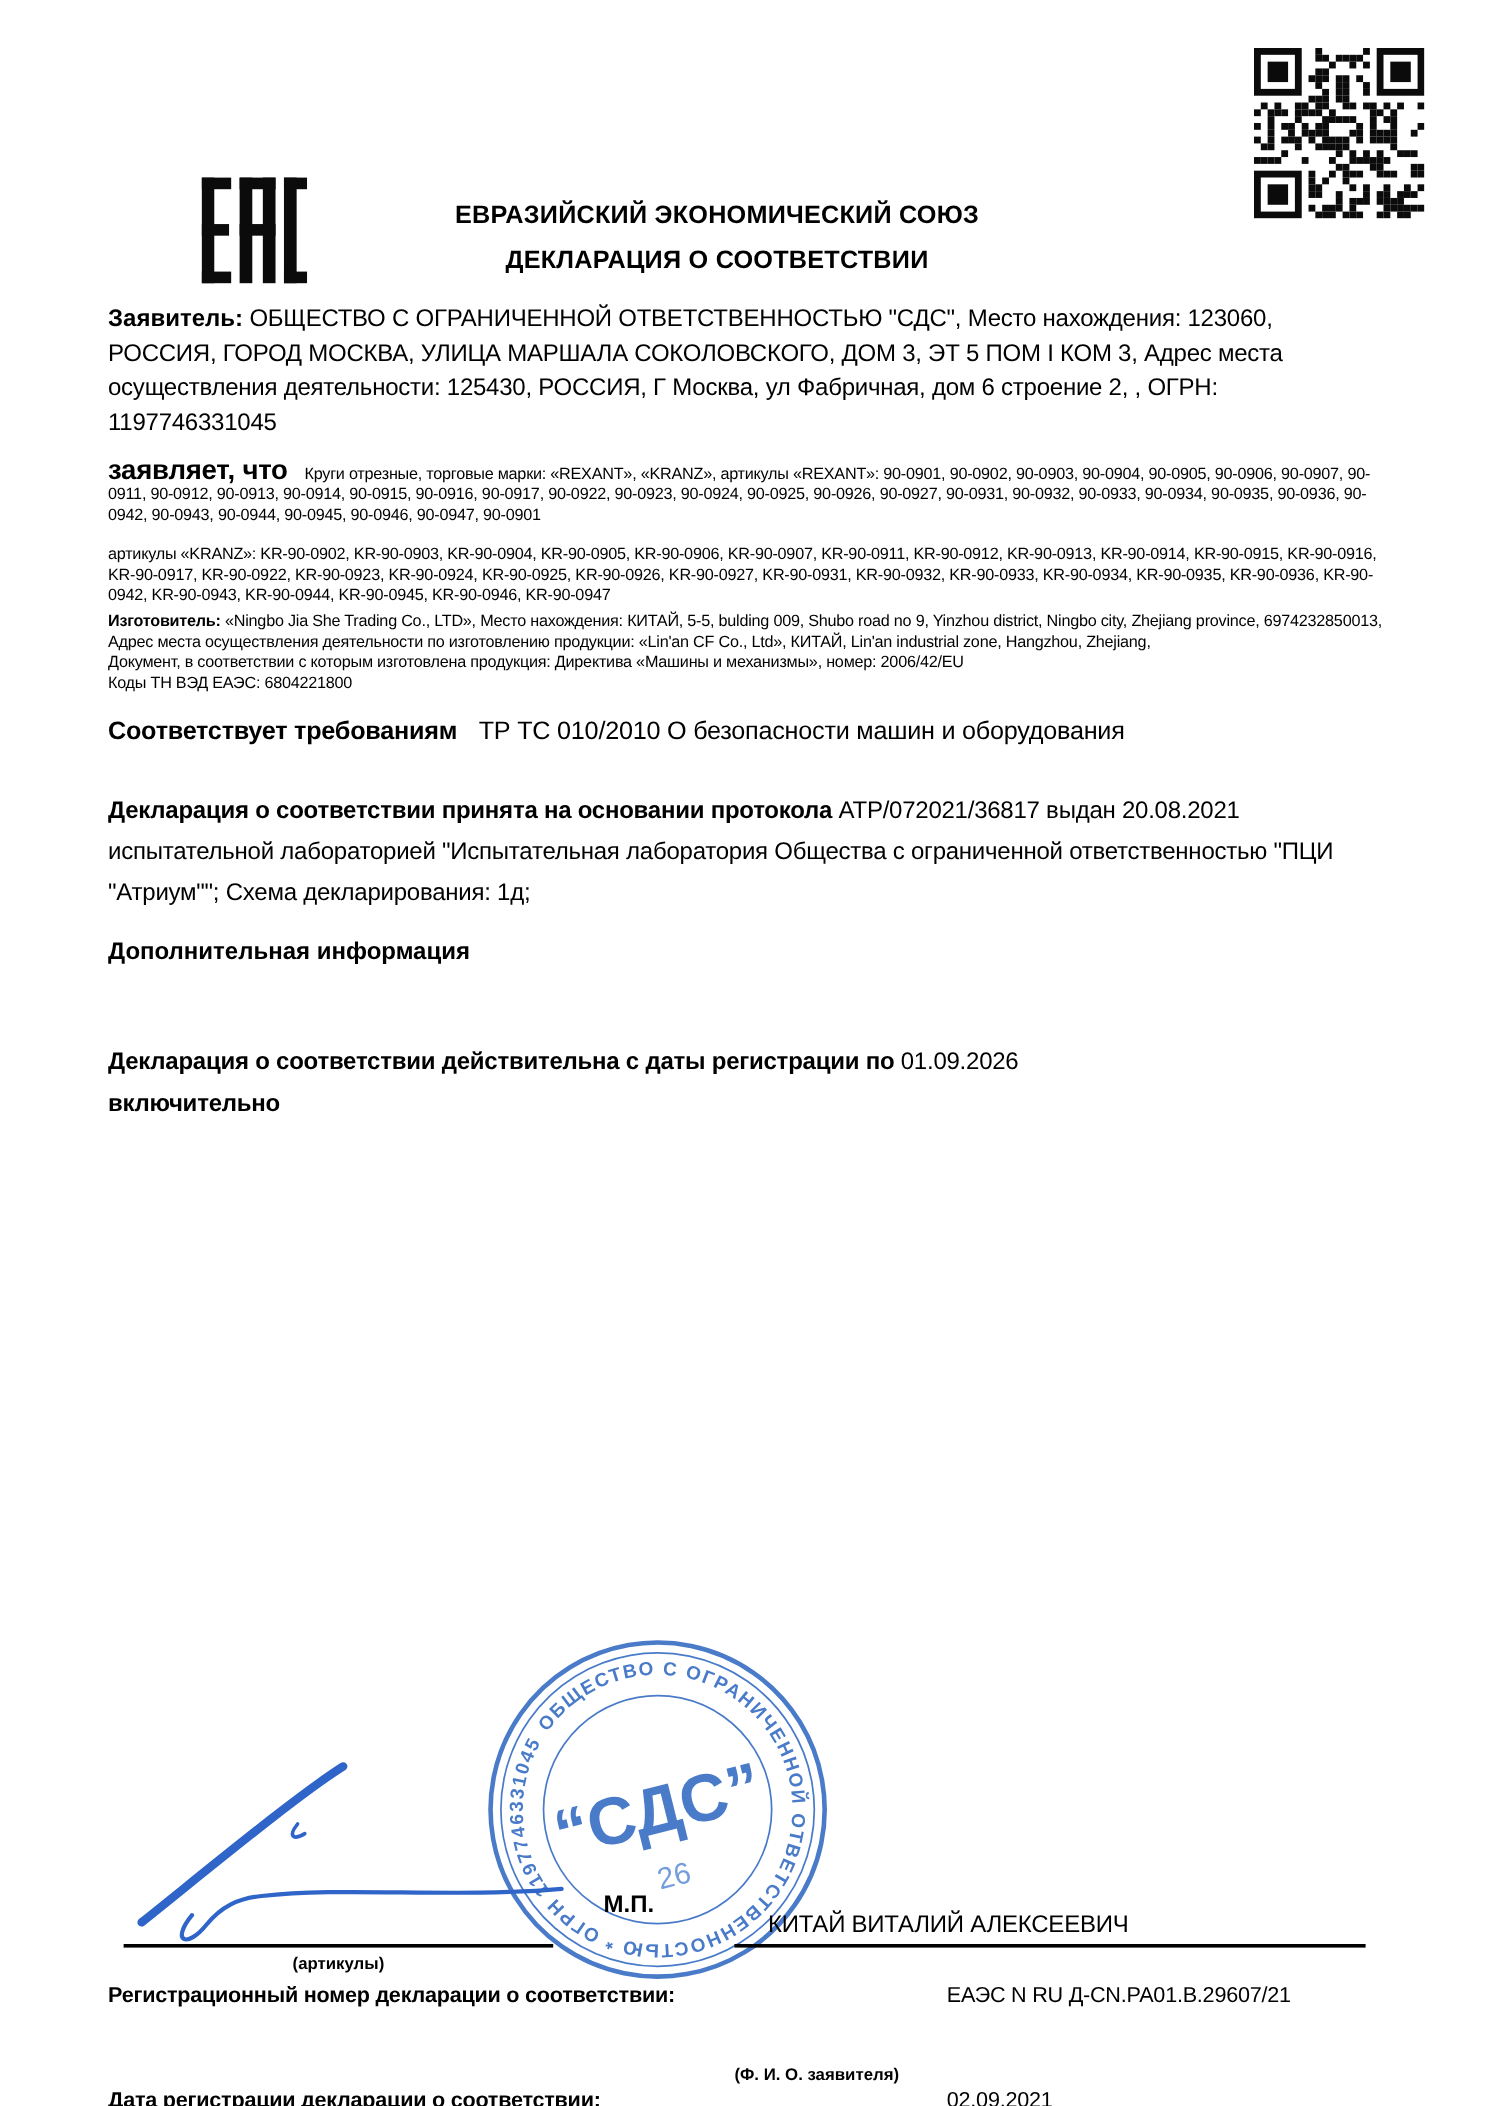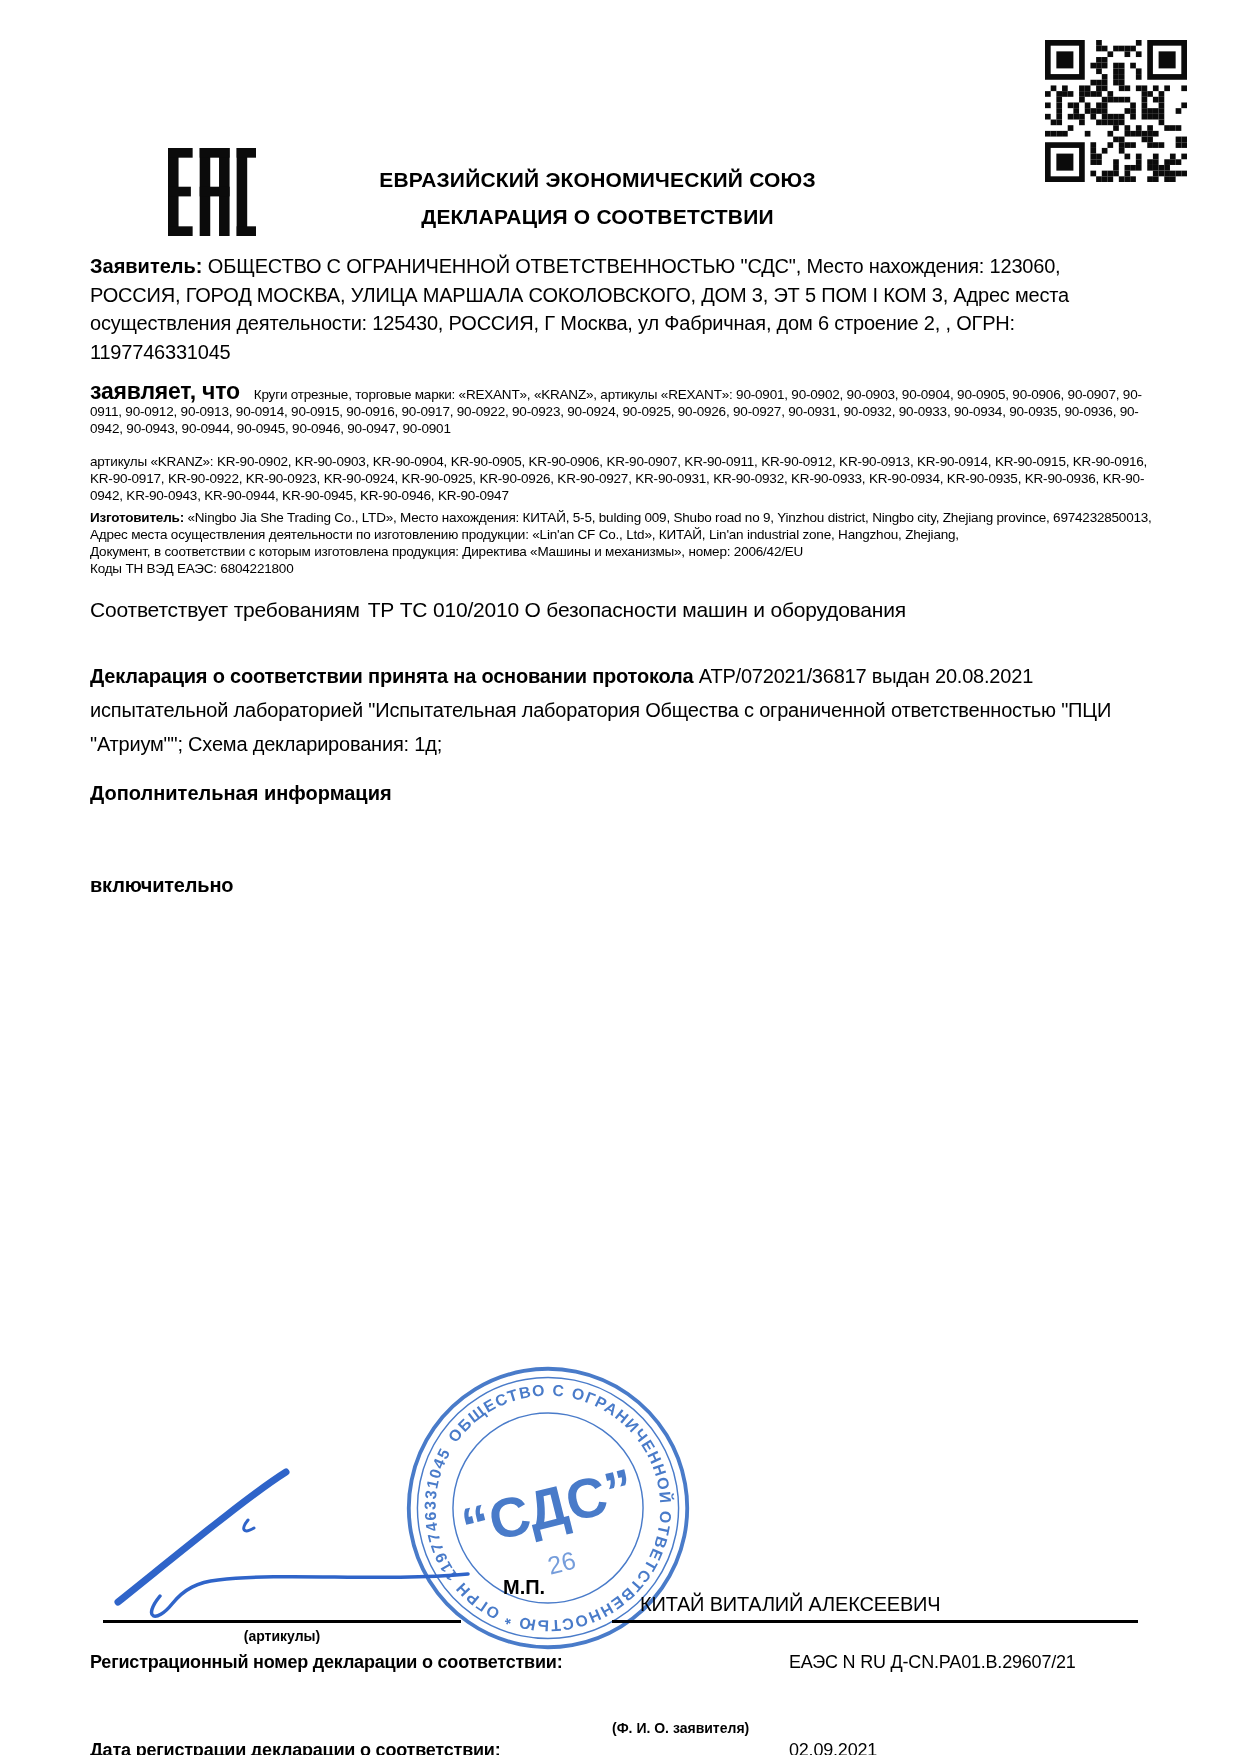--- a/index.html
+++ b/index.html
@@ -17,21 +17,21 @@
   .content{position:absolute;left:90px;top:252px;width:1064px;}
   .big{font-size:20px;line-height:28.5px;letter-spacing:-0.2px;}
   .big b{letter-spacing:0;}
   .small{font-size:13.5px;line-height:17px;letter-spacing:-0.2px;}
   .p-lice{margin-top:13px;}
   .declares{margin-top:17px;}
   .declares .lbl{font-size:23px;font-weight:bold;margin-right:14px;}
   .kranz{margin-top:16px;}
   .manu{margin-top:5px;}
   .comply{margin-top:21px;font-size:21px;letter-spacing:-0.2px;}
-  .comply .lbl{font-weight:normal;margin-right:8px;}
+  .comply .lbl{font-weight:bold;margin-right:18px;}
   .basis{margin-top:37px;font-size:20px;line-height:34px;letter-spacing:-0.2px;}
   .addinfo{margin-top:21px;font-size:20px;font-weight:bold;}
   .validity{margin-top:63px;font-size:20px;line-height:35px;letter-spacing:-0.2px;}
 
   
   .stamp{position:absolute;left:404px;top:1364px;width:288px;height:288px;opacity:0.92;}
   .signature{position:absolute;left:98px;top:1424px;width:380px;height:195px;}
   .mp{position:absolute;left:503px;top:1576px;font-size:20px;font-weight:bold;}
   .name{position:absolute;left:640px;top:1593px;font-size:20px;letter-spacing:-0.2px;}
   .sign-line{position:absolute;left:103px;top:1620px;width:358px;border-top:3px solid #000;}
@@ -314,20 +314,24 @@
     </div>
 
     <div class="basis">
       <b>Декларация о соответствии принята на основании протокола</b>
       <span>АТР/072021/36817 выдан 20.08.2021  испытательной лабораторией "Испытательная лаборатория Общества с ограниченной ответственностью "ПЦИ "Атриум""; Схема декларирования: 1д;</span>
     </div>
 
     <div class="addinfo">Дополнительная информация</div>
 
     <div class="validity">
+      <div>
+        <b>Декларация о соответствии действительна с даты регистрации по</b>
+        <span>01.09.2026</span>
+      </div>
       <div><b>включительно</b></div>
     </div>
   </div>
 
   <div class="stamp">
     <svg viewBox="0 0 300 300" width="288" height="288">
       <g transform="rotate(-10 150 150)" stroke="#3a70c5" fill="none">
         <circle cx="150" cy="150" r="145" stroke-width="4"></circle>
         <circle cx="150" cy="150" r="136" stroke-width="1.5"></circle>
         <circle cx="150" cy="150" r="99" stroke-width="1.5"></circle>

